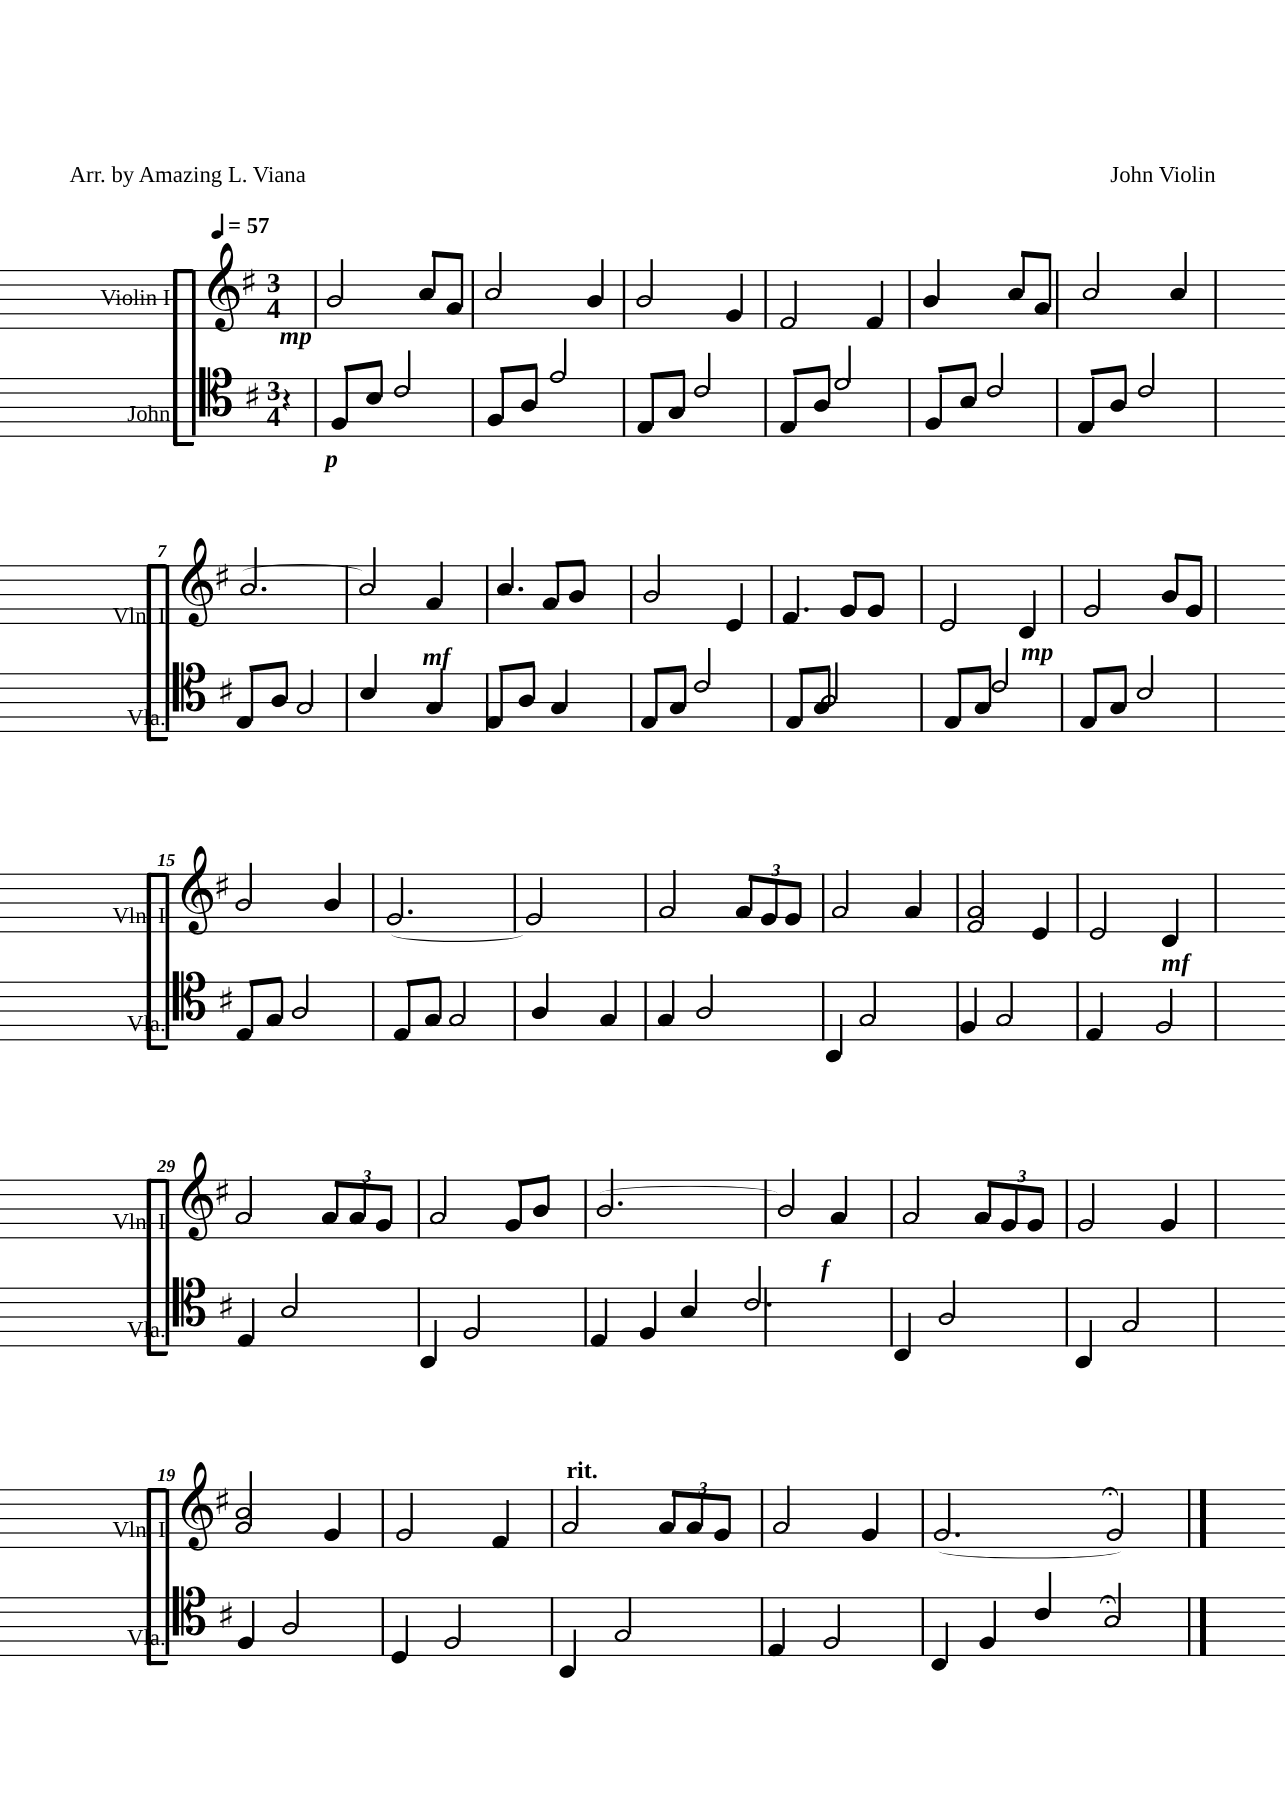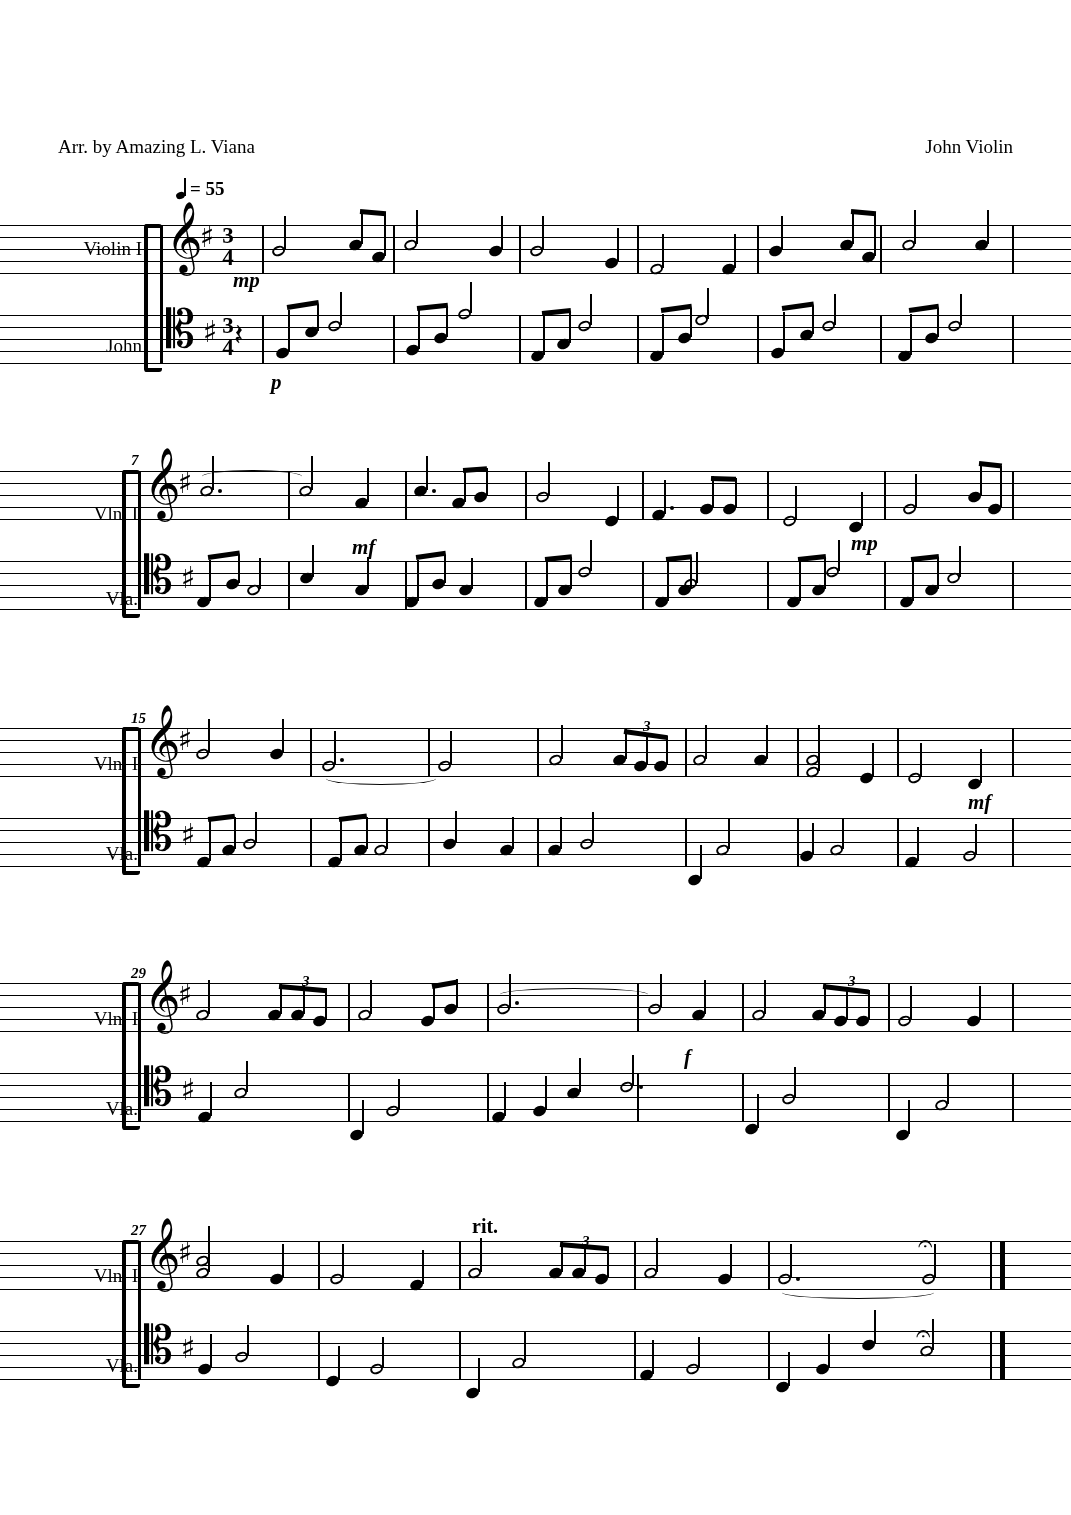--- a/index.html
+++ b/index.html
@@ -248,21 +248,21 @@
 <div class="page">
 
   <div class="arranger">Arr. by Amazing L. Viana</div>
   <div class="composer">John Violin</div>
 
   <div class="tempo">
     <span class="qnote">
         <span class="head"></span>
         <span class="stem"></span>
       </span>
-    <span>= 55</span>
+    <span>= 57</span>
   </div>
 
   <div class="system" style="top:0;">
     <div class="inst-label" style="left:52px; top:238px; width:90px;">Violin I</div>
     <div class="inst-label" style="left:52px; top:335px; width:90px;">John</div>
 
     <div class="brace" style="left:144px; top:224px; height:140px;"></div>
     <div class="sysbar" style="left:160px; top:225px; height:138px;"></div>
 
     <div class="staff" style="top:225px;">
@@ -777,21 +777,21 @@
     <div class="nh open" style="left:782px; top:1094px;"></div>
     <div class="stem" style="left:794px; top:1067px; height:31px;"></div>
 
     <div class="nh" style="left:896px; top:1130px;"></div>
     <div class="stem" style="left:908px; top:1100px; height:34px;"></div>
     <div class="nh open" style="left:935px; top:1100px;"></div>
     <div class="stem" style="left:947px; top:1073px; height:31px;"></div>
   </div>
 
   <div class="system" style="top:0;">
-    <div class="measnum" style="left:131px; top:1222px;">27</div>
+    <div class="measnum" style="left:131px; top:1222px;">19</div>
     <div class="expr" style="left:472px; top:1215px;">rit.</div>
     <div class="inst-label" style="left:56px; top:1265px; width:82px;">Vln. I</div>
     <div class="inst-label" style="left:56px; top:1355px; width:82px;">Vla.</div>
 
     <div class="brace" style="left:122px; top:1240px; height:140px;"></div>
     <div class="sysbar" style="left:138px; top:1241px; height:138px;"></div>
 
     <div class="staff" style="top:1241px;">
       <div class="line"></div>
         <div class="line"></div>

